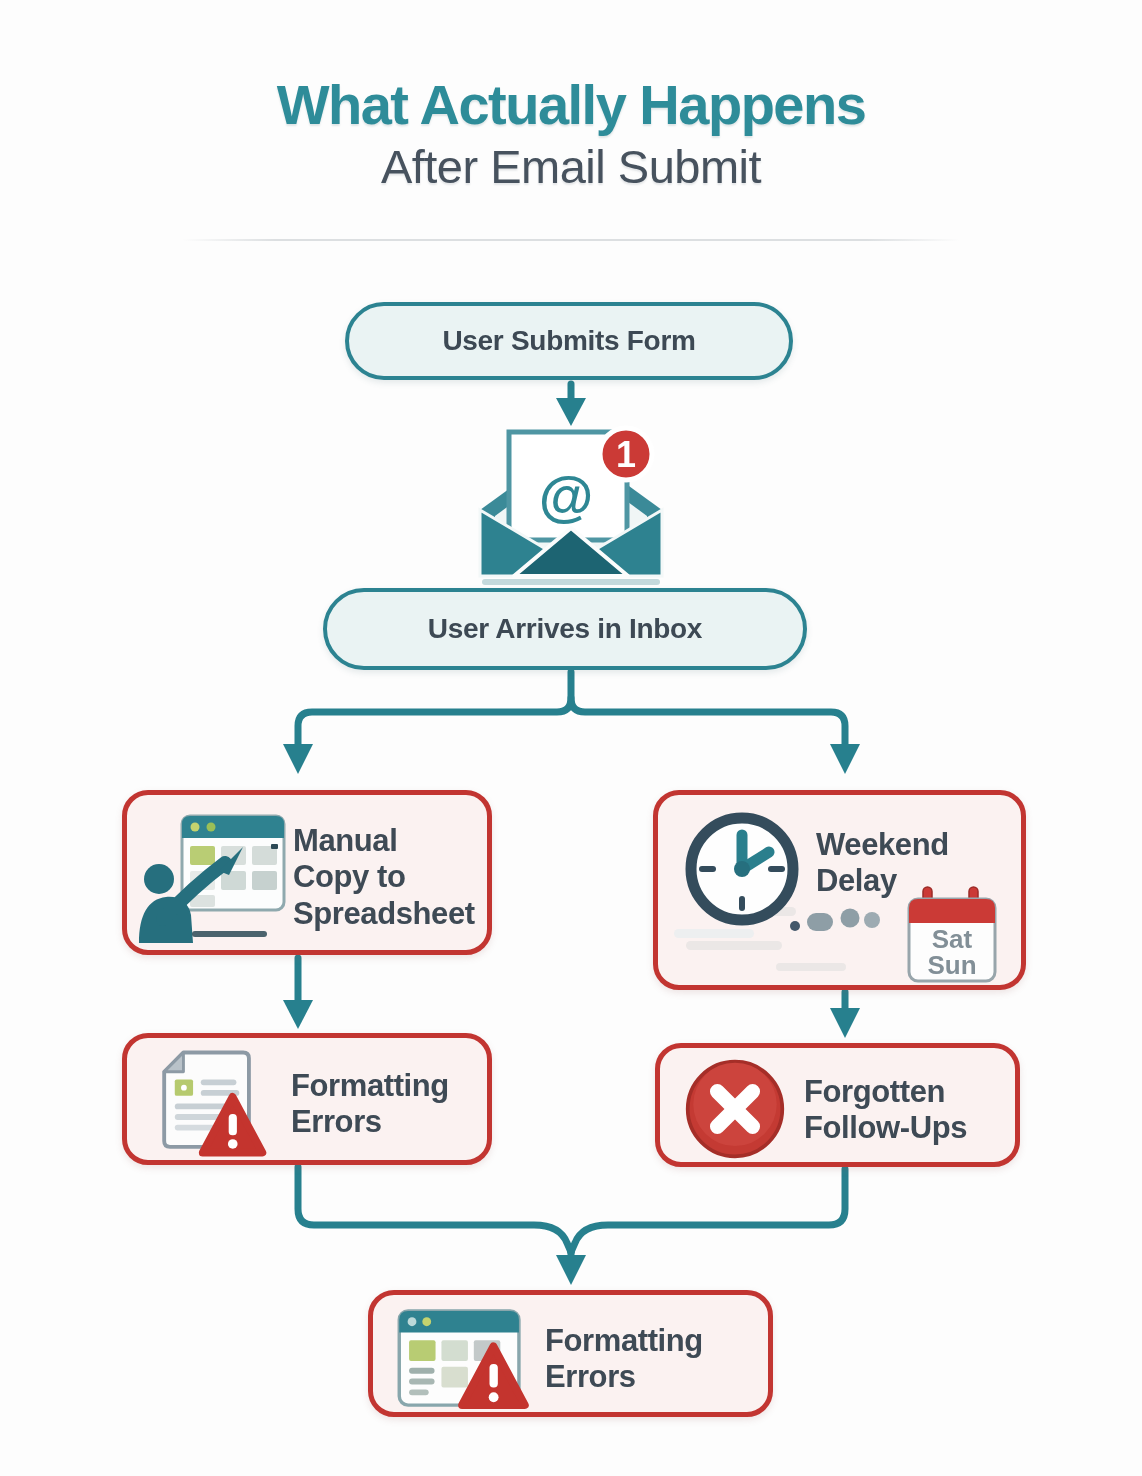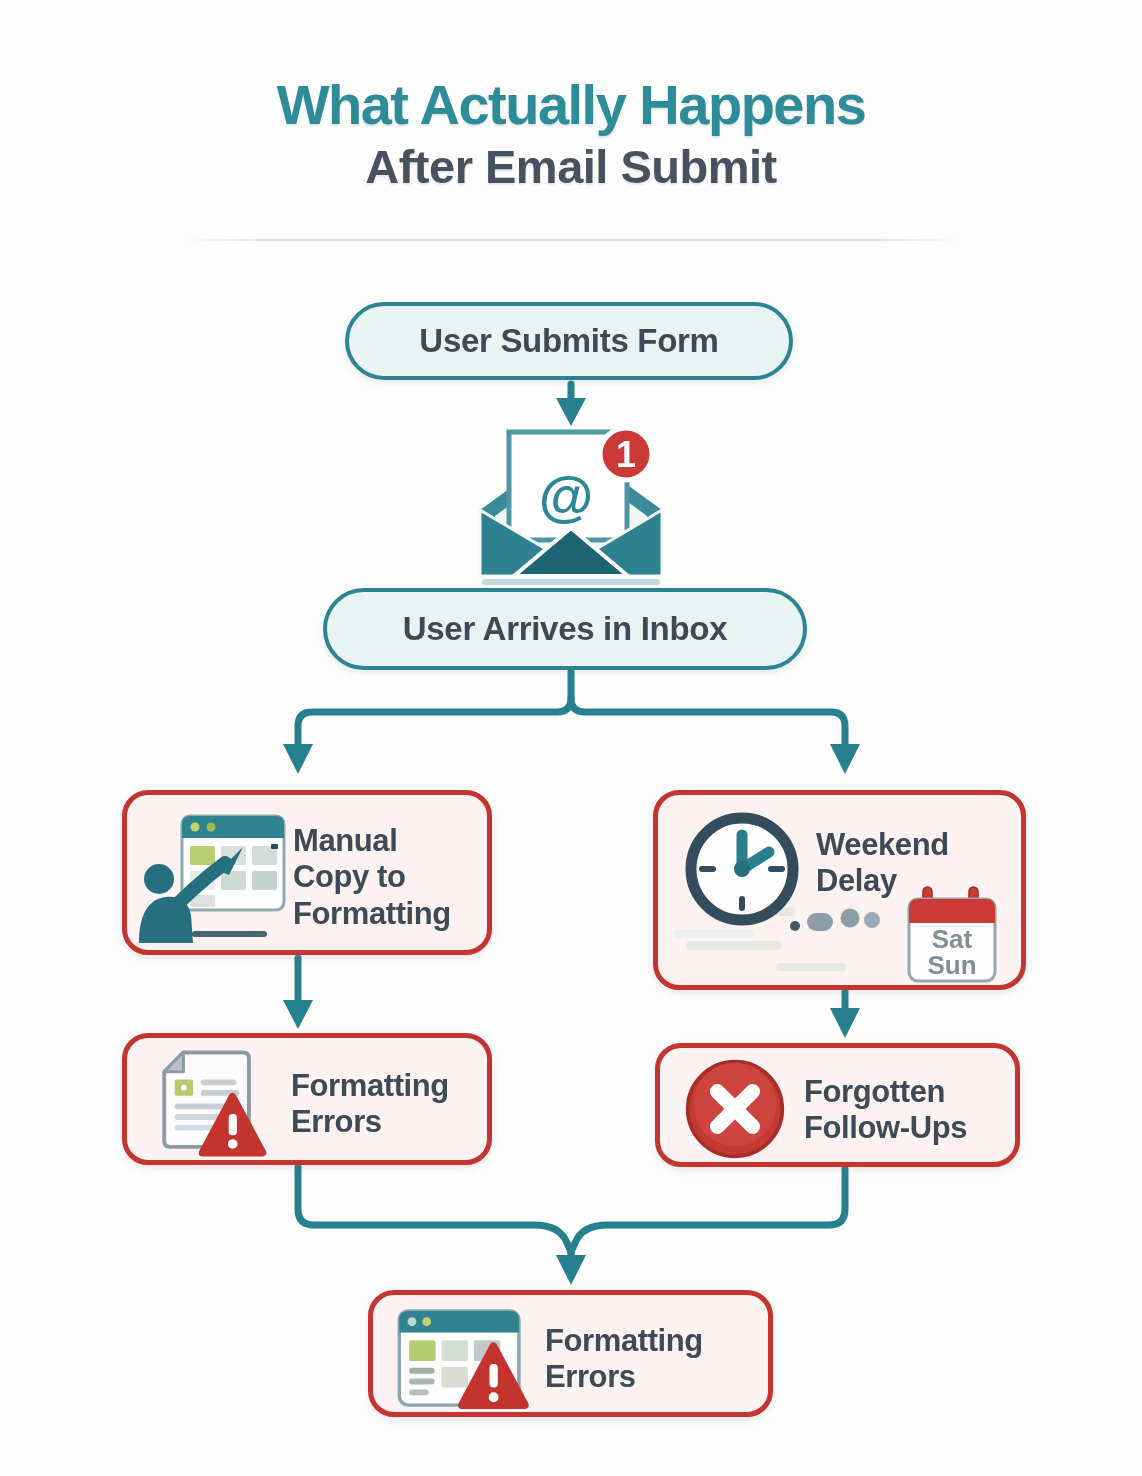--- a/index.html
+++ b/index.html
@@ -2,30 +2,30 @@
 <html><head>
 <meta charset="utf-8">
 <style>
   * { margin:0; padding:0; box-sizing:border-box; }
   html,body { background:#ffffff; font-family:"Liberation Sans", sans-serif; }
   #canvas { position:relative; width:1142px; height:1476px; background:#fdfdfd; overflow:hidden; }
 
   .header { position:absolute; top:76px; left:0; width:100%; text-align:center; }
   .title-1 { font-size:56px; font-weight:bold; color:#2e8c99; letter-spacing:-1.5px; line-height:1.05;
              text-shadow:0 2px 2px rgba(40,85,95,.14); }
-  .title-2 { font-size:47px; font-weight:bold; color:#47525e; letter-spacing:-0.5px; margin-top:4px;
+  .title-2 { font-size:47px; font-weight:normal; color:#47525e; letter-spacing:-0.5px; margin-top:4px;
              text-shadow:0 2px 2px rgba(40,60,70,.12); }
   .divider { position:absolute; top:239px; left:182px; width:778px; height:2px;
              background:linear-gradient(90deg, rgba(216,220,222,0), #dcdfe1 12%, #dcdfe1 88%, rgba(216,220,222,0)); }
 
   .connector-layer { position:absolute; left:0; top:0; width:1142px; height:1476px; pointer-events:none; }
 
   .pill { position:absolute; background:#eaf3f3; border:4px solid #2c8391; border-radius:44px;
           display:flex; align-items:center; justify-content:center;
-          font-weight:bold; font-size:33px; color:#3d4954; letter-spacing:-0.3px;
+          font-weight:bold; font-size:28px; color:#3d4954; letter-spacing:-0.3px;
           box-shadow:0 3px 6px rgba(60,100,110,.13); }
   #pill-submit { left:345px; top:302px; width:448px; height:78px; }
   #pill-inbox  { left:323px; top:588px; width:484px; height:82px; }
 
   .card { position:absolute; background:#fbf2f1; border:5px solid #c23531; border-radius:26px;
           box-shadow:0 3px 7px rgba(150,90,90,.15); }
   .card-label { position:absolute; font-weight:bold; color:#3e4a55; font-size:31px;
                 line-height:1.17; letter-spacing:-0.4px; }
   .card-icon { position:absolute; }
 
@@ -106,21 +106,21 @@
       <rect x="84" y="58" width="25" height="19" rx="2" fill="#cfd9d6"></rect>
       <rect x="115" y="58" width="25" height="19" rx="2" fill="#c6d1cf"></rect>
       <rect x="53" y="82" width="25" height="12" rx="2" fill="#dce2e0"></rect>
       <rect x="134" y="31" width="7" height="5" rx="1" fill="#2c4a56"></rect>
       <circle cx="22" cy="66" r="15" fill="#266f7e"></circle>
       <path d="M2 130 C2 102 11 86 29 84 C42 82.5 52 90 54 102 L56 130 Z" fill="#266f7e"></path>
       <path d="M26 106 Q56 74 88 50" stroke="#266f7e" stroke-width="14" fill="none" stroke-linecap="round"></path>
       <path d="M82 58 L106 34 L92 62 Z" fill="#266f7e"></path>
       <rect x="55" y="118" width="75" height="6" rx="3" fill="#2c4a56" opacity="0.85"></rect>
     </svg>
-    <div class="card-label" style="left:166px; top:28px; width:178px;">Manual Copy to Formatting</div>
+    <div class="card-label" style="left:166px; top:28px; width:178px;">Manual Copy to Spreadsheet</div>
   </div>
 
   <div class="card" id="card-weekend">
     <div class="ghost-bar" style="left:58px; top:112px; width:80px; height:9px;"></div>
     <div class="ghost-bar" style="left:28px; top:146px; width:96px; height:9px;"></div>
     <div class="ghost-bar" style="left:118px; top:168px; width:70px; height:8px;"></div>
     <svg class="card-icon" style="left:16px; top:12px;" width="212" height="140" viewBox="0 0 212 140">
       <rect x="0" y="122" width="80" height="9" rx="4.5" fill="#edeff0"></rect>
       <circle cx="68" cy="62" r="51" fill="#fefefe" stroke="#344c5c" stroke-width="11"></circle>
       <line x1="97" y1="62" x2="108" y2="62" stroke="#344c5c" stroke-width="6" stroke-linecap="round"></line>

